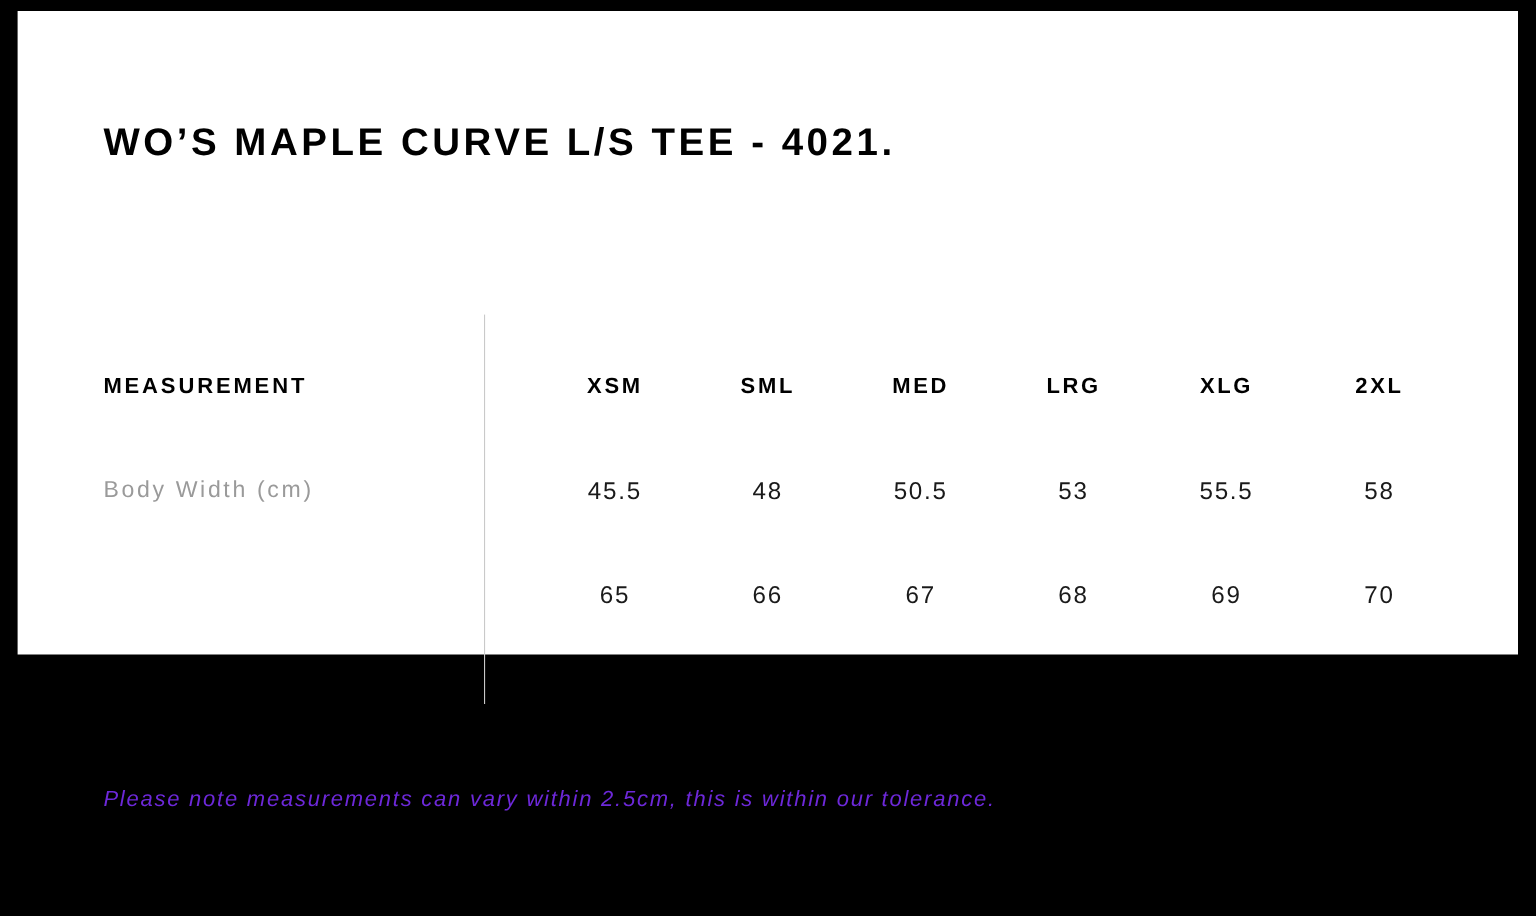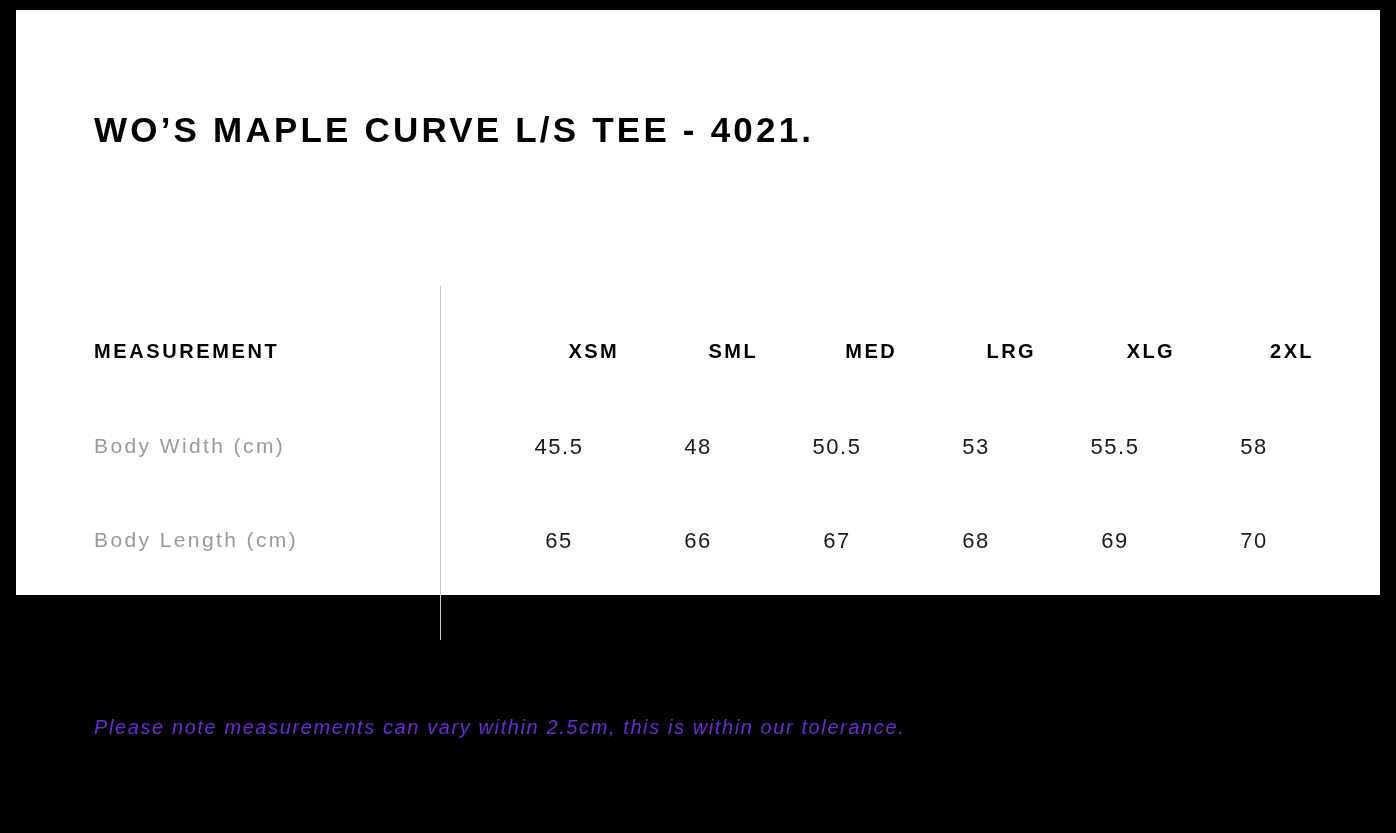--- a/index.html
+++ b/index.html
@@ -75,21 +75,20 @@
     text-align: center;
     font-size: 22px;
     letter-spacing: 1.6px;
     color: #1a1a1a;
   }
   .head .cell-val {
     font-weight: 700;
     font-size: 20px;
     letter-spacing: 2.4px;
     color: #000000;
-    text-align: right;
   }
   .c0 { left: 483px; }
   .c1 { left: 622px; }
   .c2 { left: 761px; }
   .c3 { left: 900px; }
   .c4 { left: 1039px; }
   .c5 { left: 1178px; }
   .note {
     position: absolute;
     left: 78px;
@@ -126,21 +125,20 @@
       <div class="cell-label">Body Width (cm)</div>
       <div class="cell-val c0">45.5</div>
       <div class="cell-val c1">48</div>
       <div class="cell-val c2">50.5</div>
       <div class="cell-val c3">53</div>
       <div class="cell-val c4">55.5</div>
       <div class="cell-val c5">58</div>
     </div>
 
     <div class="row body">
-      <div class="cell-label">Body Length (cm)</div>
       <div class="cell-val c0">65</div>
       <div class="cell-val c1">66</div>
       <div class="cell-val c2">67</div>
       <div class="cell-val c3">68</div>
       <div class="cell-val c4">69</div>
       <div class="cell-val c5">70</div>
     </div>
 
   </div>
 

